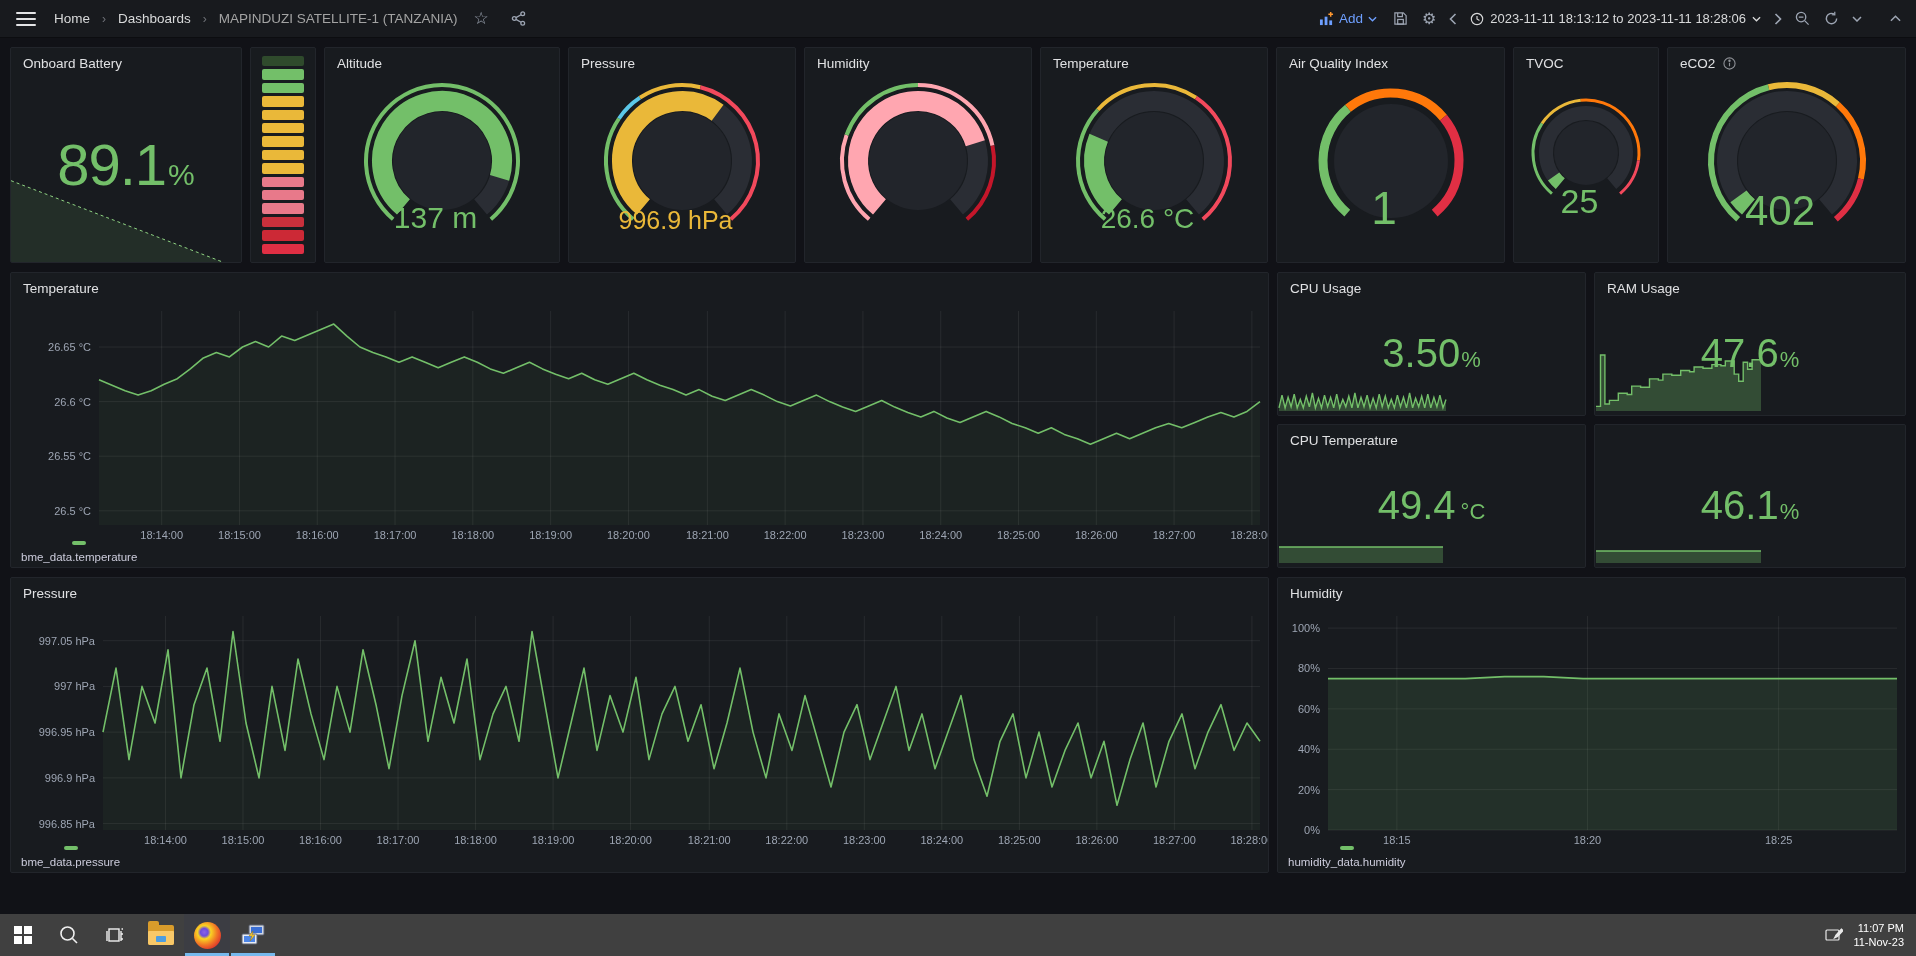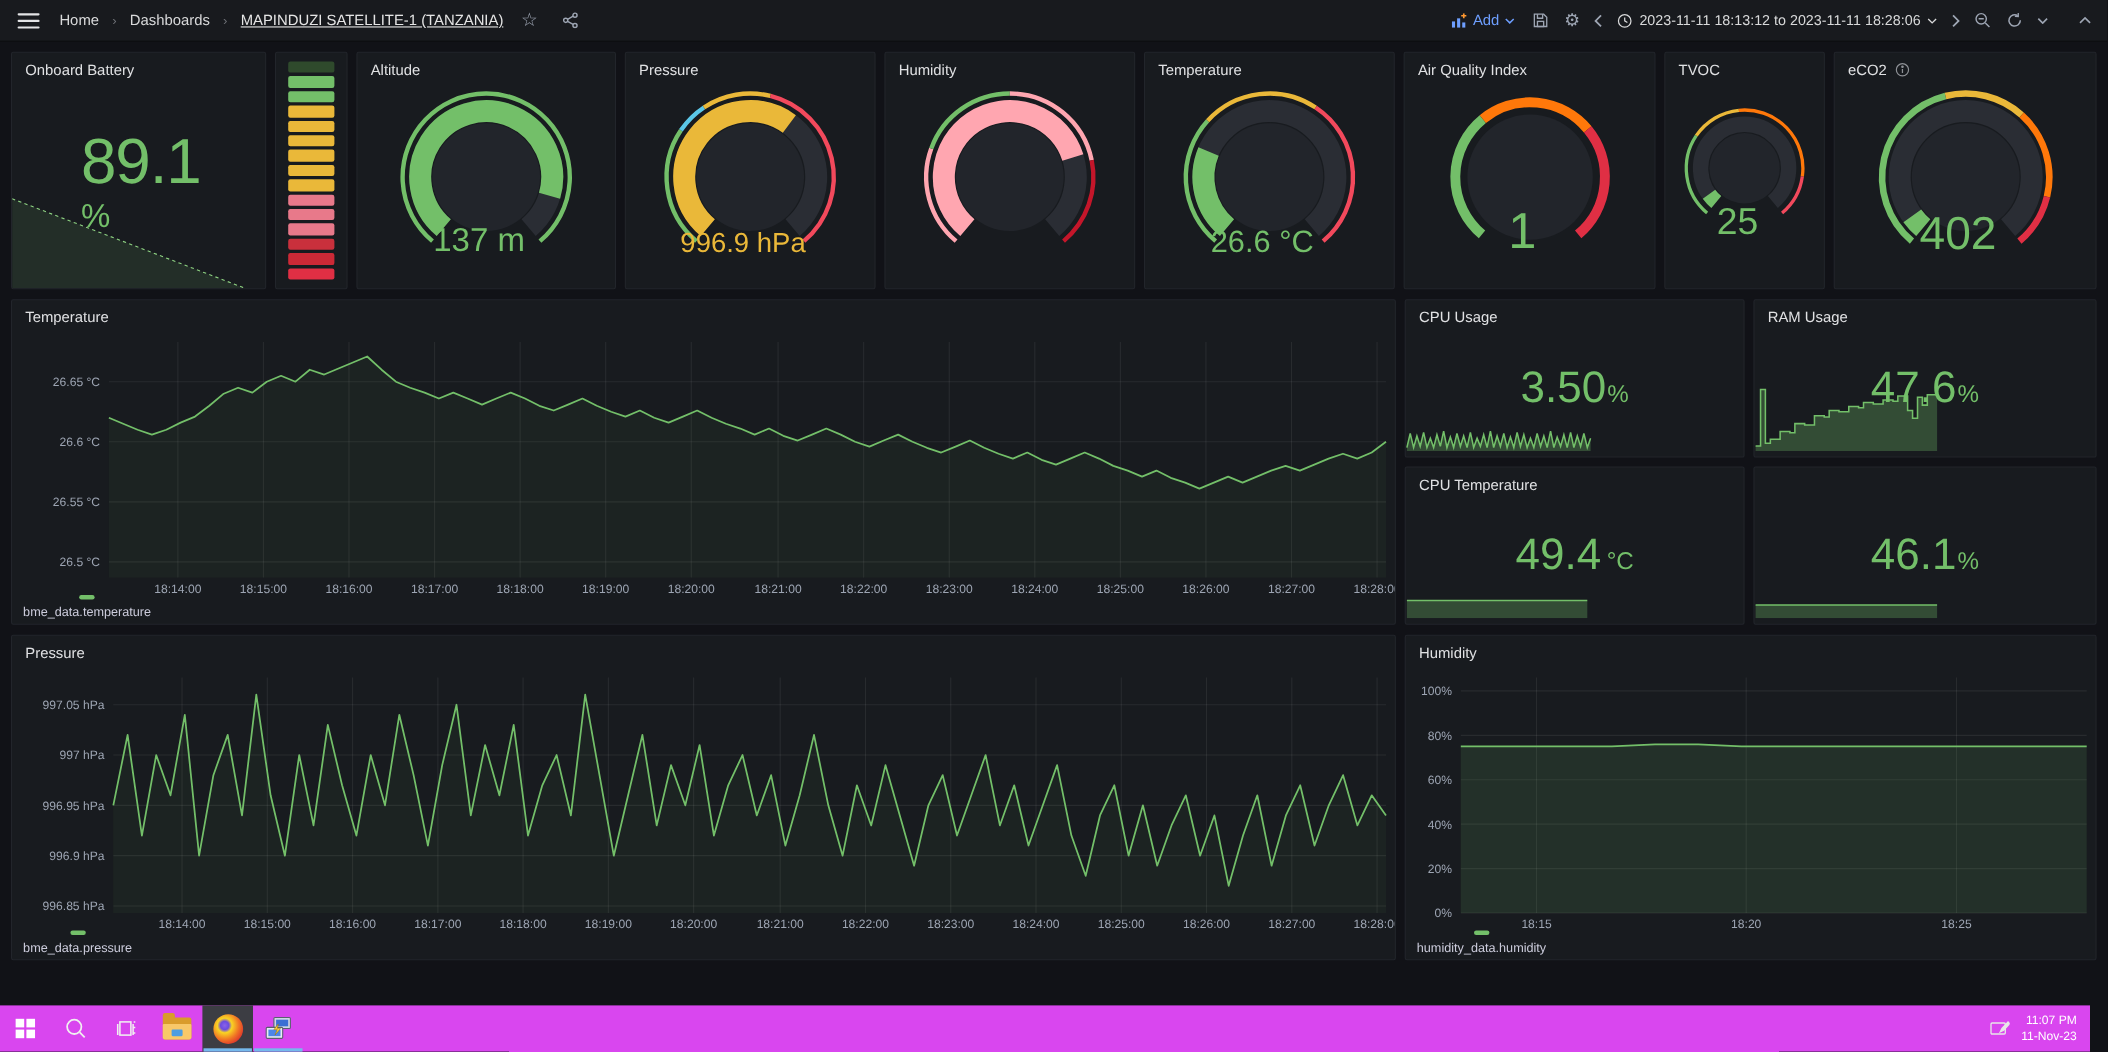--- a/index.html
+++ b/index.html
@@ -6,21 +6,21 @@
   html,body { width:1916px; height:956px; overflow:hidden; background:#111217;
               font-family:"Liberation Sans", sans-serif; color:#d8d9da; }
 
   
   .navbar { height:38px; background:#181a1e; border-bottom:1px solid #0c0d10;
             display:flex; align-items:center; padding:0 10px; gap:4px; }
   .nav-left { display:flex; align-items:center; gap:10px; flex:0 0 auto; }
   .hamburger { width:20px; height:14px; display:flex; flex-direction:column; justify-content:space-between; cursor:pointer; margin:0 8px 0 6px;}
   .hamburger span { display:block; height:2px; background:#e3e4e6; border-radius:1px; }
   .crumb { font-size:13.5px; color:#d8d9da; cursor:pointer; white-space:nowrap; }
-  .crumb.current { color:#e5e5e5;text-decoration:underline; }
+  .crumb.current { color:#a3a3a3; }
   .crumb-sep { color:#6e7177; font-size:12px; padding:0 2px; }
   .nav-icon { color:#9da5b3; font-size:15px; cursor:pointer; display:flex; align-items:center; padding:0 6px; }
   .nav-right { margin-left:auto; display:flex; align-items:center; gap:2px; }
   .add-btn { display:flex; align-items:center; gap:5px; color:#6e9fff; font-size:13.5px; font-weight:500; cursor:pointer; padding:0 8px; }
   .time-btn { display:flex; align-items:center; gap:6px; font-size:13px; color:#d8d9da; cursor:pointer; padding:0 6px; white-space:nowrap; }
   .chev { color:#9da5b3; padding:0 5px; cursor:pointer; display:flex; align-items:center; }
   svg.icon { display:block; }
 
   
   .dash { padding:9px 10px 0 10px; }
@@ -34,21 +34,21 @@
   .p-bars    { width:66px;  height:216px; }
   .p-alt     { width:236px; height:216px; }
   .p-press   { width:228px; height:216px; }
   .p-humid   { width:228px; height:216px; }
   .p-tempg   { width:228px; height:216px; }
   .p-aqi     { width:229px; height:216px; }
   .p-tvoc    { width:146px; height:216px; }
   .p-eco2    { width:239px; height:216px; }
 
   .battery-value { position:absolute; top:54%; left:50%; transform:translate(-50%,-50%); z-index:2;
-                   color:#73bf69; font-weight:500; display:flex; align-items:baseline;flex-direction:column; }
+                   color:#73bf69; font-weight:500; display:flex; align-items:baseline; }
   .battery-num { font-size:58px; letter-spacing:-1px; }
   .battery-unit { font-size:30px; margin-left:2px; }
   .battery-bg { position:absolute; inset:0; z-index:1; }
 
   .bars-wrap { position:absolute; top:8px; bottom:8px; left:11px; right:11px;
                display:flex; flex-direction:column; gap:3px; }
   .bars-wrap .cell { flex:1; border-radius:2px; }
 
   .gauge-wrap { position:relative; display:flex; justify-content:center; margin-top:2px; }
   .gauge-value { position:absolute; bottom:4px; left:0; right:13px; text-align:center; font-weight:500; z-index:2; }
@@ -66,21 +66,21 @@
   
   .p-presschart { width:1259px; height:296px; }
   .p-humidchart { width:629px; height:296px; }
 
   .chart-area { position:absolute; left:0; right:0; top:30px; bottom:24px; cursor:crosshair; }
   .legend { position:absolute; left:10px; bottom:4px; display:flex; align-items:center; gap:6px;
             font-size:11.5px; color:#ccccdc; cursor:pointer; z-index:3;flex-direction:column;}
   .legend .swatch { width:14px; height:4px; border-radius:2px; background:#73bf69; }
 
   
-  .taskbar { position:absolute; left:0; right:16px; bottom:0; height:42px; background:#d946ef;
+  .taskbar { position:absolute; left:0; right:0; bottom:0; height:42px; background:#404040;
              display:flex; align-items:stretch; z-index:10; }
   .tb-btn { width:46px; display:flex; align-items:center; justify-content:center; cursor:pointer; position:relative; }
   .tb-btn.active { background:#3c3d43; }
   .tb-btn .underline { position:absolute; bottom:0; left:1px; right:1px; height:3px; background:#76b9ed; }
   .tb-right { margin-left:auto; display:flex; align-items:center; gap:10px; padding-right:12px; }
   .tb-clock { text-align:right; font-size:11px; line-height:1.3; color:#ffffff; cursor:pointer; }
   .ff-icon { width:27px; height:27px; border-radius:50%;
              background:radial-gradient(circle at 38% 38%, #8a63e8 0%, #6b4ce0 16%, #f9d423 28%, #f07325 55%, #d6202f 85%, #b5121b 100%); }
   .folder { position:relative; width:26px; height:20px; }
   .folder .back { position:absolute; inset:0; background:#d99c2b; border-radius:2px; }

